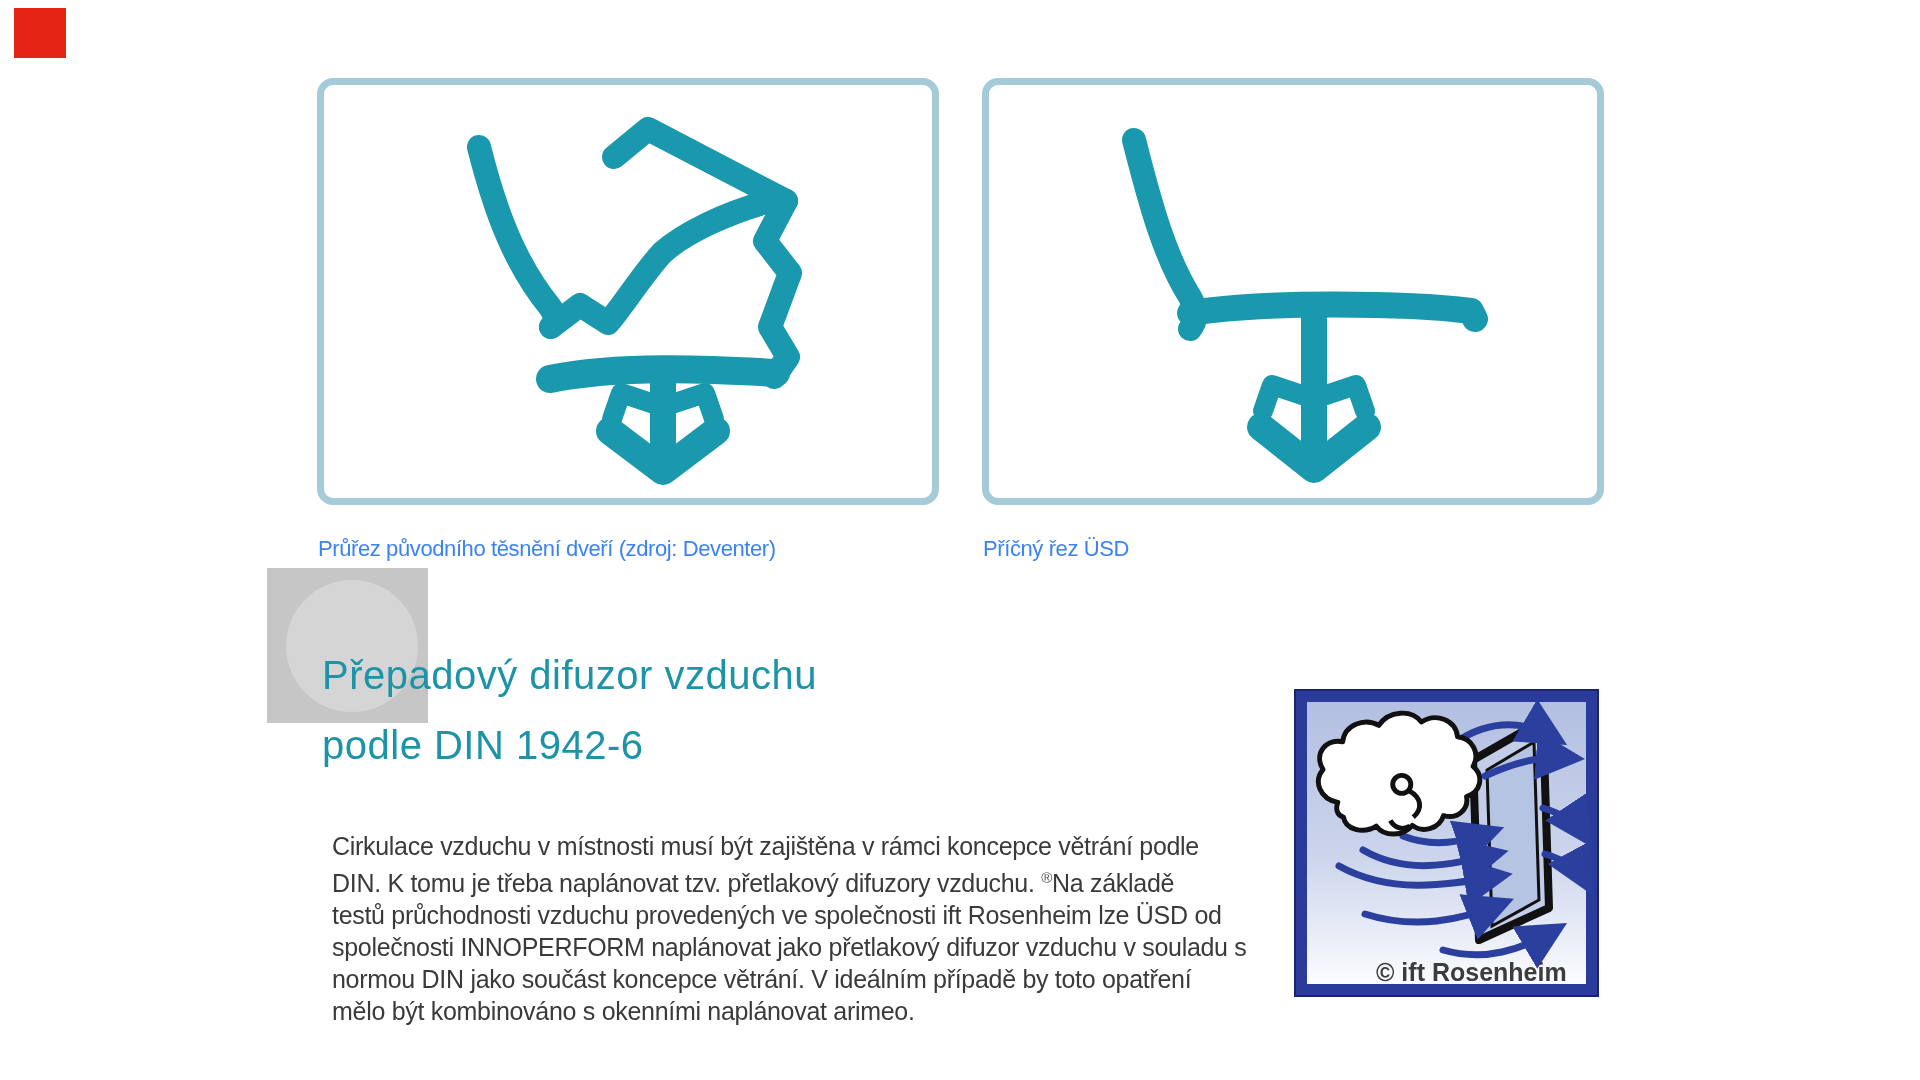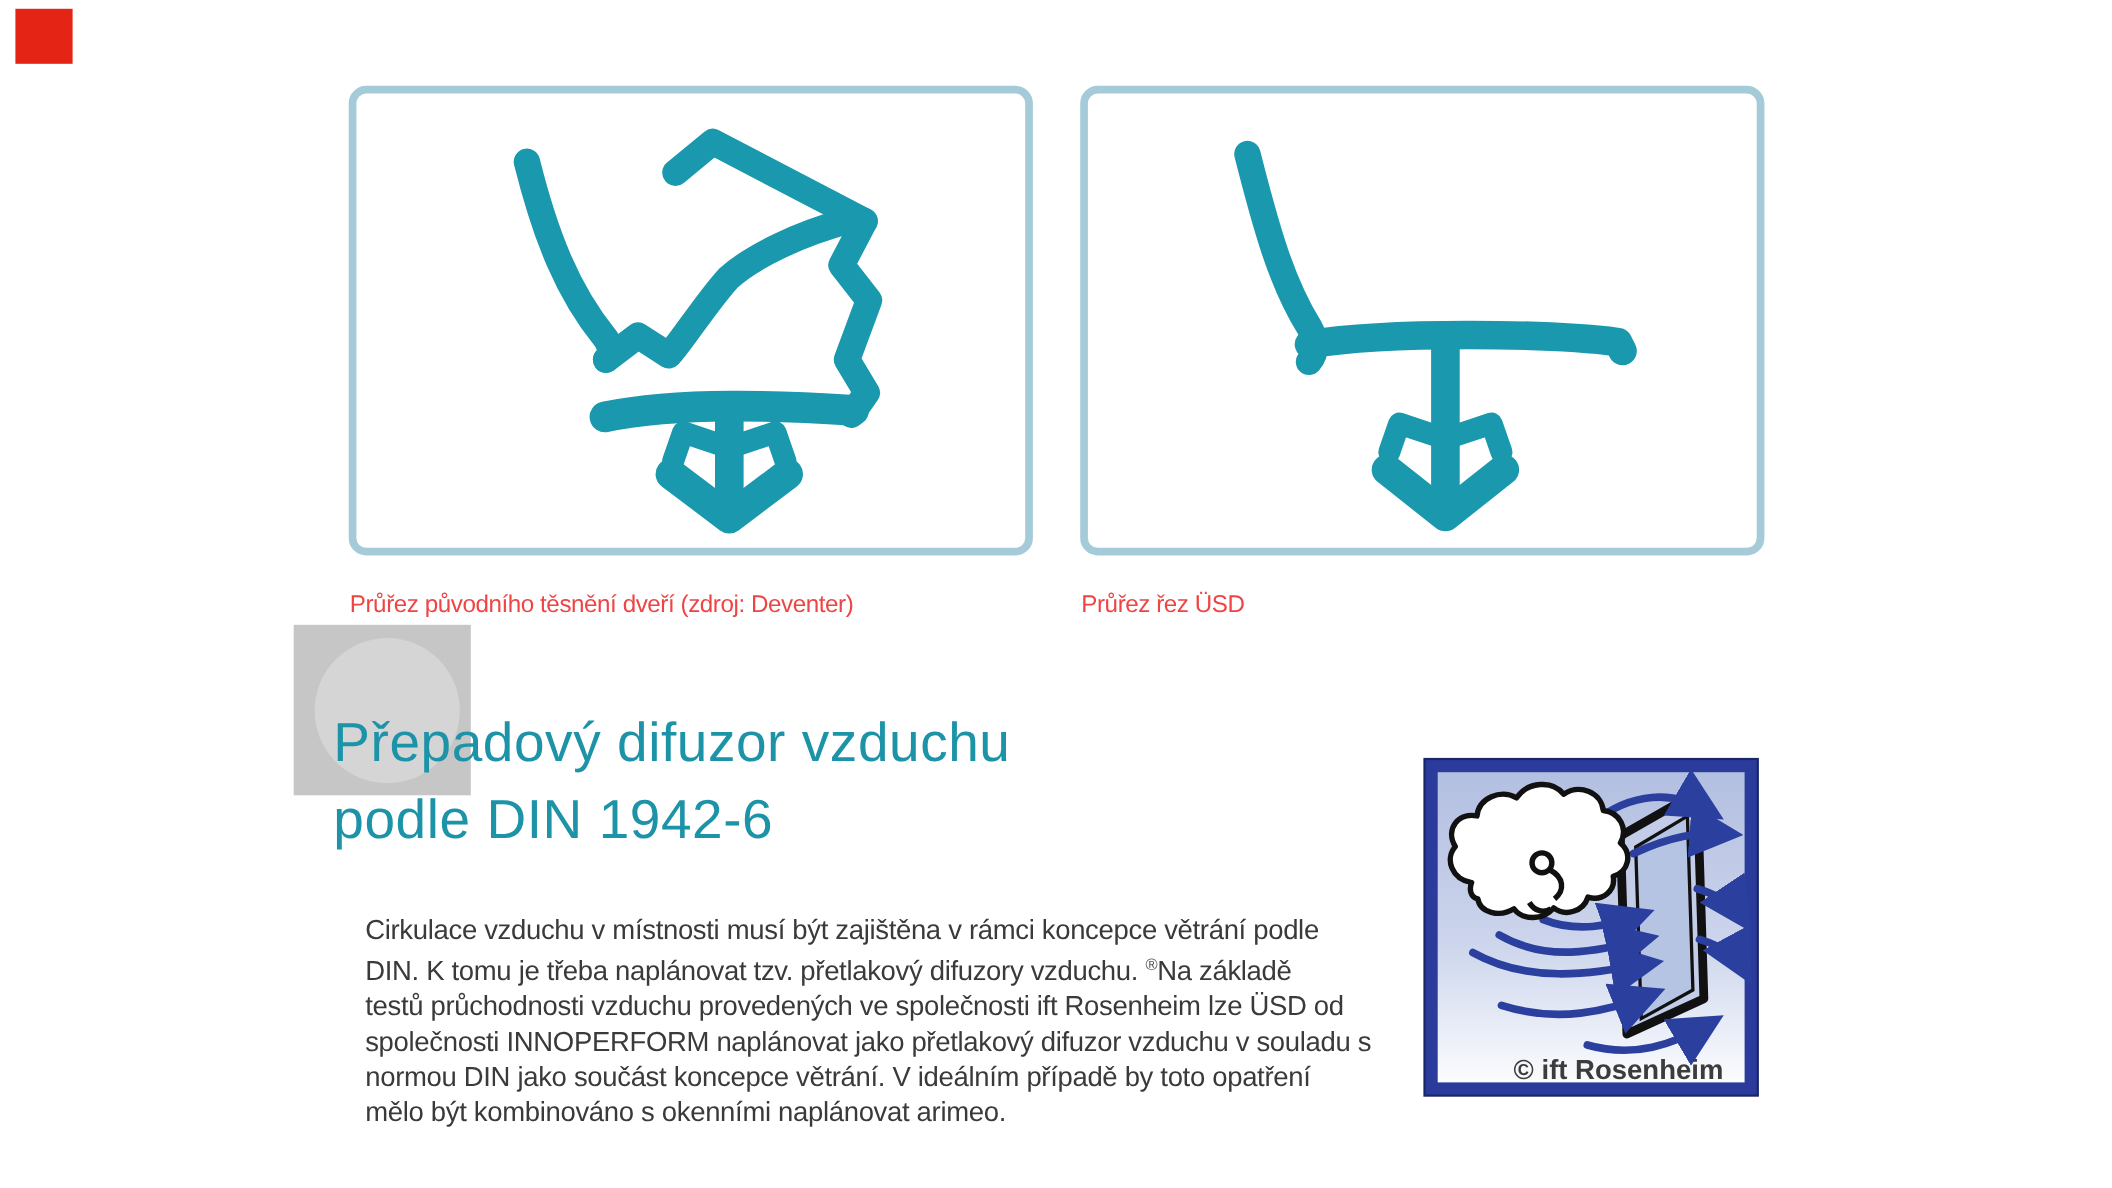--- a/index.html
+++ b/index.html
@@ -14,29 +14,29 @@
   .fig-box{
     top:78px;width:608px;height:413px;
     border:7px solid #a5cbd9;border-radius:16px;background:#ffffff;
   }
   #fig-box-1{left:317px;}
   #fig-box-2{left:982px;}
   .fig-box svg{width:100%;height:100%;display:block;}
   .profile{stroke:#1a98ad;fill:none;stroke-linecap:round;stroke-linejoin:round;}
   
   .fig-caption{
-    top:536px;font-size:22px;letter-spacing:-0.4px;color:#ef4444;white-space:nowrap;
+    top:536px;font-size:22px;letter-spacing:-0.4px;color:#3b82f6;white-space:nowrap;
   }
   #fig-caption-1{left:318px;}
   #fig-caption-2{left:983px;}
   
   #watermark-square{left:267px;top:568px;width:161px;height:155px;background:#c6c6c6;}
   #watermark-circle{left:19px;top:12px;width:132px;height:132px;border-radius:50%;background:#d5d5d5;position:absolute;}
   
-  #heading{left:303px;top:640px;font-size:50px;line-height:70px;color:#1d93a8;letter-spacing:0.5px;white-space:nowrap;z-index:3;}
+  #heading{left:322px;top:640px;font-size:40px;line-height:70px;color:#1d93a8;letter-spacing:0.5px;white-space:nowrap;z-index:3;}
   
   #paragraph{left:322px;top:830px;font-size:25px;line-height:32px;letter-spacing:-0.3px;color:#3a3a3a;white-space:nowrap;margin-left:10px;}
   #paragraph sup{font-size:15px;color:#555;}
   
   #ift-logo{left:1293px;top:688px;width:307px;height:310px;}
   #ift-logo svg{width:100%;height:100%;display:block;}
 </style>
 </head>
 <body>
 
@@ -59,21 +59,21 @@
   <svg viewBox="0 0 608 413" aria-hidden="true">
     <path class="profile" stroke-width="24" d="M 145,55 C 162,122 176,172 201,212 C 208,224 208,236 201,244"></path>
     <path class="profile" stroke-width="26" d="M 201,228 C 274,216 420,218 482,226 L 486,234"></path>
     <path class="profile" stroke-width="26" d="M 325,232 L 325,372"></path>
     <path class="profile" stroke-width="20" d="M 274,326 L 283,300 L 325,314 L 367,300 L 376,326"></path>
     <path class="profile" stroke-width="28" d="M 272,342 L 325,384 L 378,342"></path>
   </svg>
 </div>
 
 <div class="abs fig-caption" id="fig-caption-1">Průřez původního těsnění dveří (zdroj: Deventer)</div>
-<div class="abs fig-caption" id="fig-caption-2">Průřez řez ÜSD</div>
+<div class="abs fig-caption" id="fig-caption-2">Příčný řez ÜSD</div>
 
 <div class="abs" id="watermark-square">
   <div id="watermark-circle"></div>
 </div>
 
 <div class="abs" id="heading">
   <div>Přepadový difuzor vzduchu</div>
   <div>podle DIN 1942-6</div>
 </div>
 

